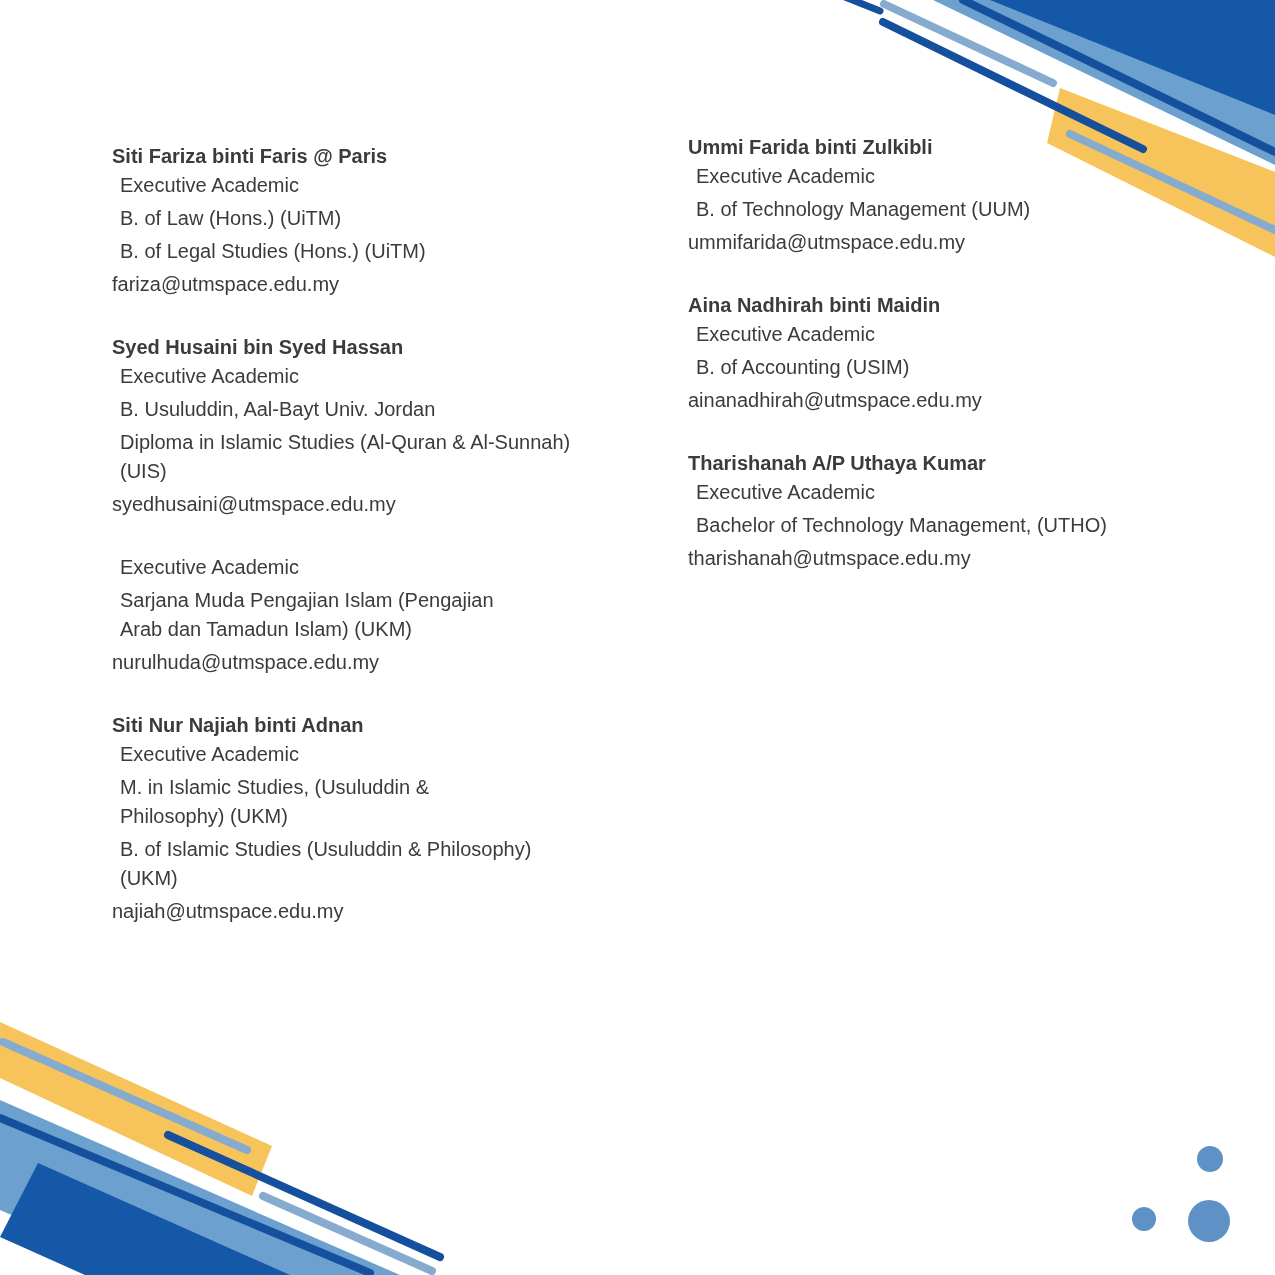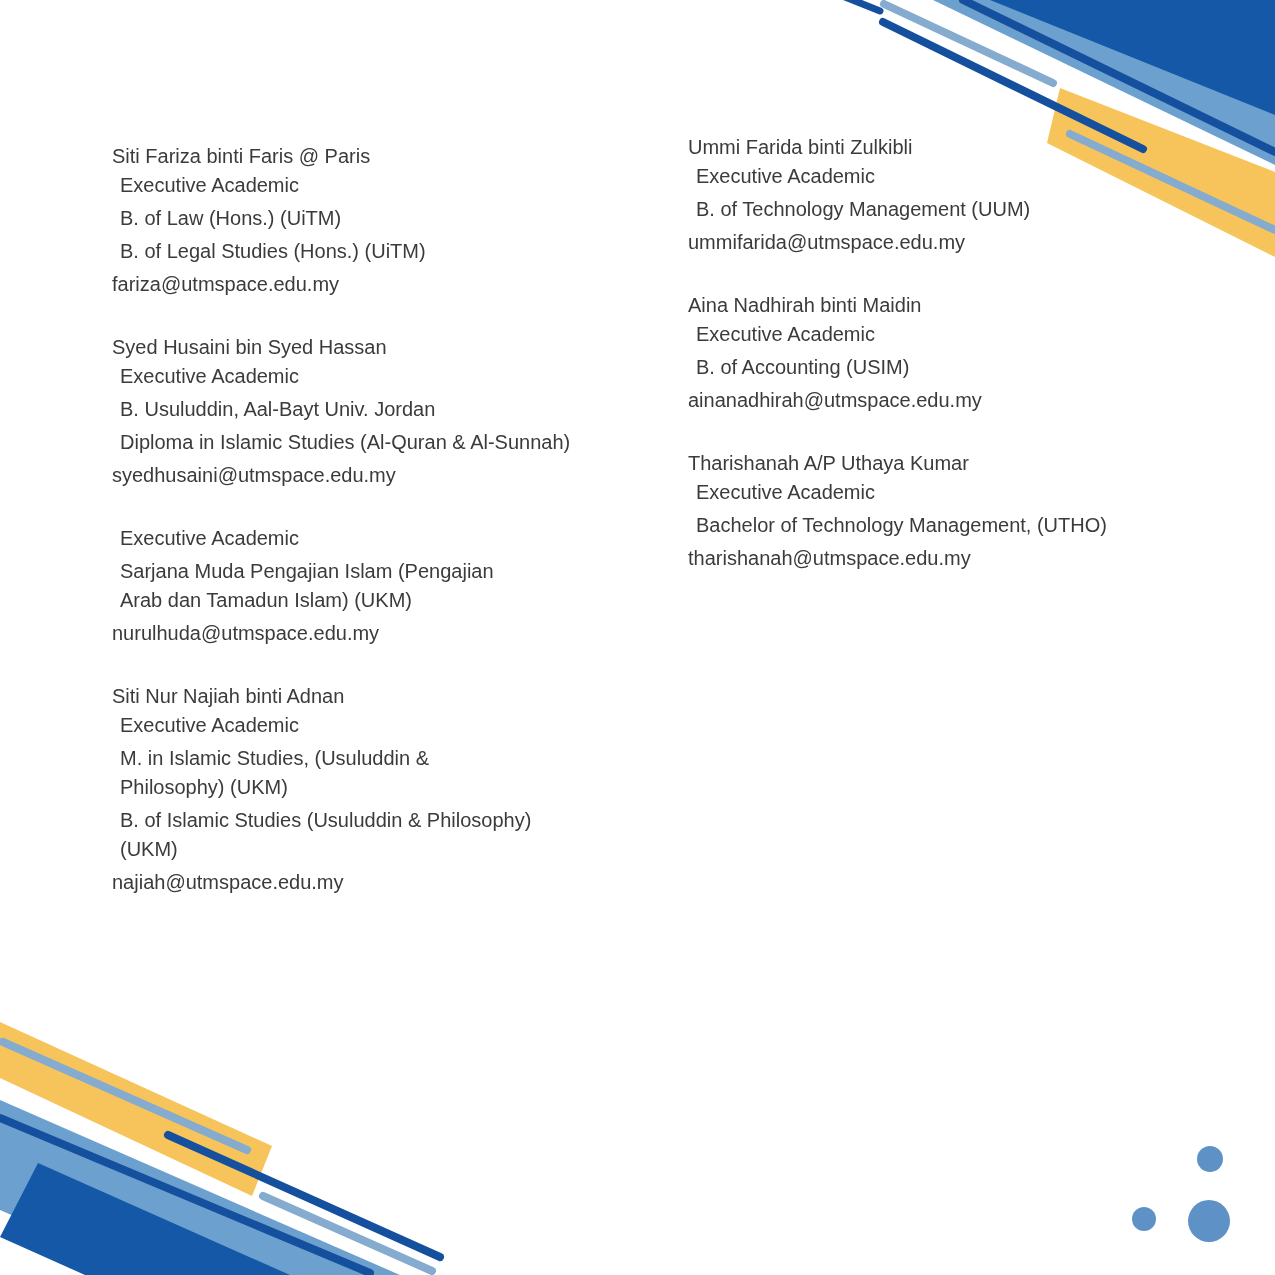--- a/index.html
+++ b/index.html
@@ -10,21 +10,21 @@
     font-family:"Liberation Sans", sans-serif;
   }
   .deco{position:absolute;left:0;top:0;width:1275px;height:1275px;display:block}
   .col{
     position:absolute;width:540px;
     font-size:20px;line-height:29px;
   }
   .col-left{left:112px;top:142px}
   .col-right{left:688px;top:133px}
   .entry{margin:0 0 34px 0}
-  .staff-name{font-weight:normal;white-space:nowrap}
+  .staff-name{font-weight:bold;white-space:nowrap}
   .para{margin:0 0 4px 8px}
   .line{white-space:nowrap}
   .email{white-space:nowrap}
 </style>
 </head>
 <body style="background: rgb(255, 255, 255);">
 
 <svg class="deco" viewBox="0 0 1275 1275" aria-hidden="true">
 
   <g>
@@ -68,20 +68,21 @@
       <div class="email line">fariza@utmspace.edu.my</div>
     </div>
     <div class="entry">
       <div class="staff-name">Syed Husaini bin Syed Hassan</div>
       <div class="para line">Executive Academic</div>
       <div class="para">
         <div class="line">B. Usuluddin, Aal-Bayt Univ. Jordan</div>
       </div>
       <div class="para">
         <div class="line">Diploma in Islamic Studies (Al-Quran &amp; Al-Sunnah)</div>
+        <div class="line">(UIS)</div>
       </div>
       <div class="email line">syedhusaini@utmspace.edu.my</div>
     </div>
     <div class="entry">
       <div class="para line">Executive Academic</div>
       <div class="para">
         <div class="line">Sarjana Muda Pengajian Islam (Pengajian</div>
         <div class="line">Arab dan Tamadun Islam) (UKM)</div>
       </div>
       <div class="email line">nurulhuda@utmspace.edu.my</div>

